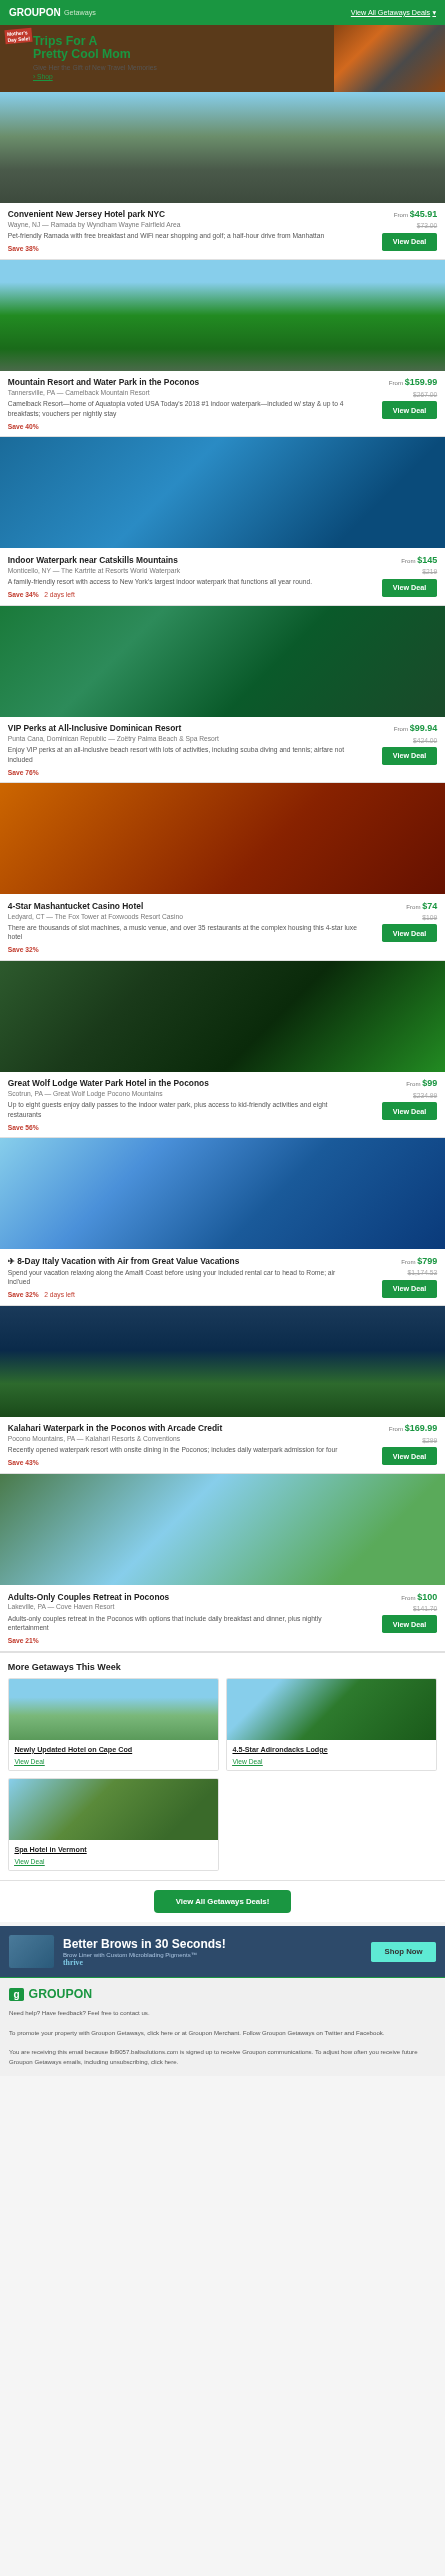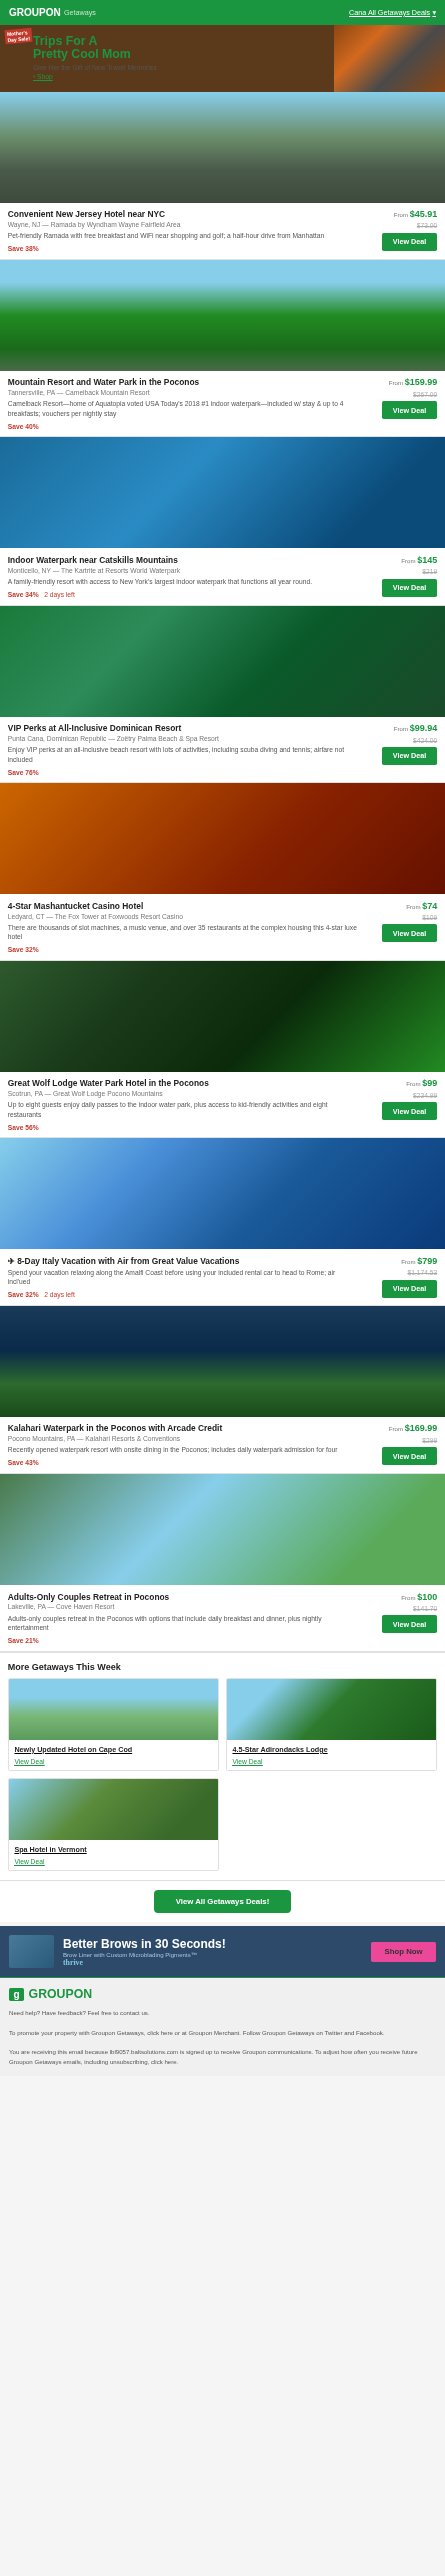--- a/index.html
+++ b/index.html
@@ -281,21 +281,21 @@
       color: #aac4e0;
       font-size: 6.1px;
     }
     .ad-brand {
       color: #7ec8e3;
       font-size: 7.8px;
       font-weight: bold;
       font-family: Liberation Serif, serif;
     }
     .btn-shop-now {
-      background: #ec4899;
+      background: #5eead4;
       color: #333;
       border: none;
       padding: 5.6px 13.4px;
       font-size: 7.8px;
       font-weight: bold;
       border-radius: 1.7px;
       cursor: pointer;
     }
     .ad-img-placeholder {
       width: 45px;
@@ -332,21 +332,21 @@
   </style>
 </head>
 <body>
 
 <header class="header">
   <div class="header-logo">
     <span class="header-logo-text">GROUPON</span>
     <span class="header-logo-sub">Getaways</span>
   </div>
   <div class="header-nav">
-    <span>Cana All Getaways Deals</span>
+    <span>View All Getaways Deals</span>
     <span>▾</span>
   </div>
 </header>
 
 <div class="banner">
   <div class="banner-tag">
     <span>Mother's</span><br>
     <span>Day Sale!</span>
   </div>
   <div class="banner-content">
@@ -358,21 +358,21 @@
     <a class="banner-link">› Shop</a>
   </div>
   <div class="banner-img"></div>
 </div>
 
 <div class="deals-container" id="deals-list">
 <div class="deal-card">
     <div class="deal-image-placeholder img-nj"></div>
     <div class="deal-body">
       <div class="deal-info">
-        <div class="deal-name">Convenient New Jersey Hotel near NYC</div>
+        <div class="deal-name">Convenient New Jersey Hotel park NYC</div>
         <div class="deal-location">Wayne, NJ — Ramada by Wyndham Wayne Fairfield Area</div>
         <div class="deal-description">Pet-friendly Ramada with free breakfast and WiFi near shopping and golf; a half-hour drive from Manhattan</div>
         <div class="deal-tags">
           <span class="deal-save">Save 38%</span>
 
         </div>
       </div>
       <div class="deal-pricing">
         <div>
           <span style="font-size:6.1px;color:#777;">From </span>

